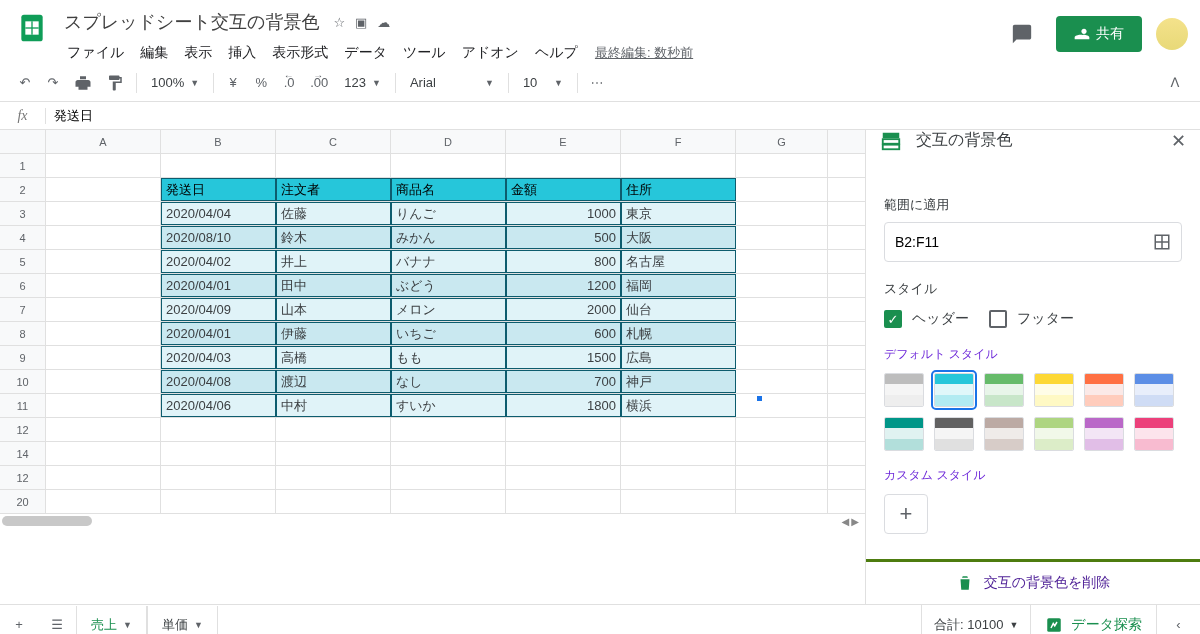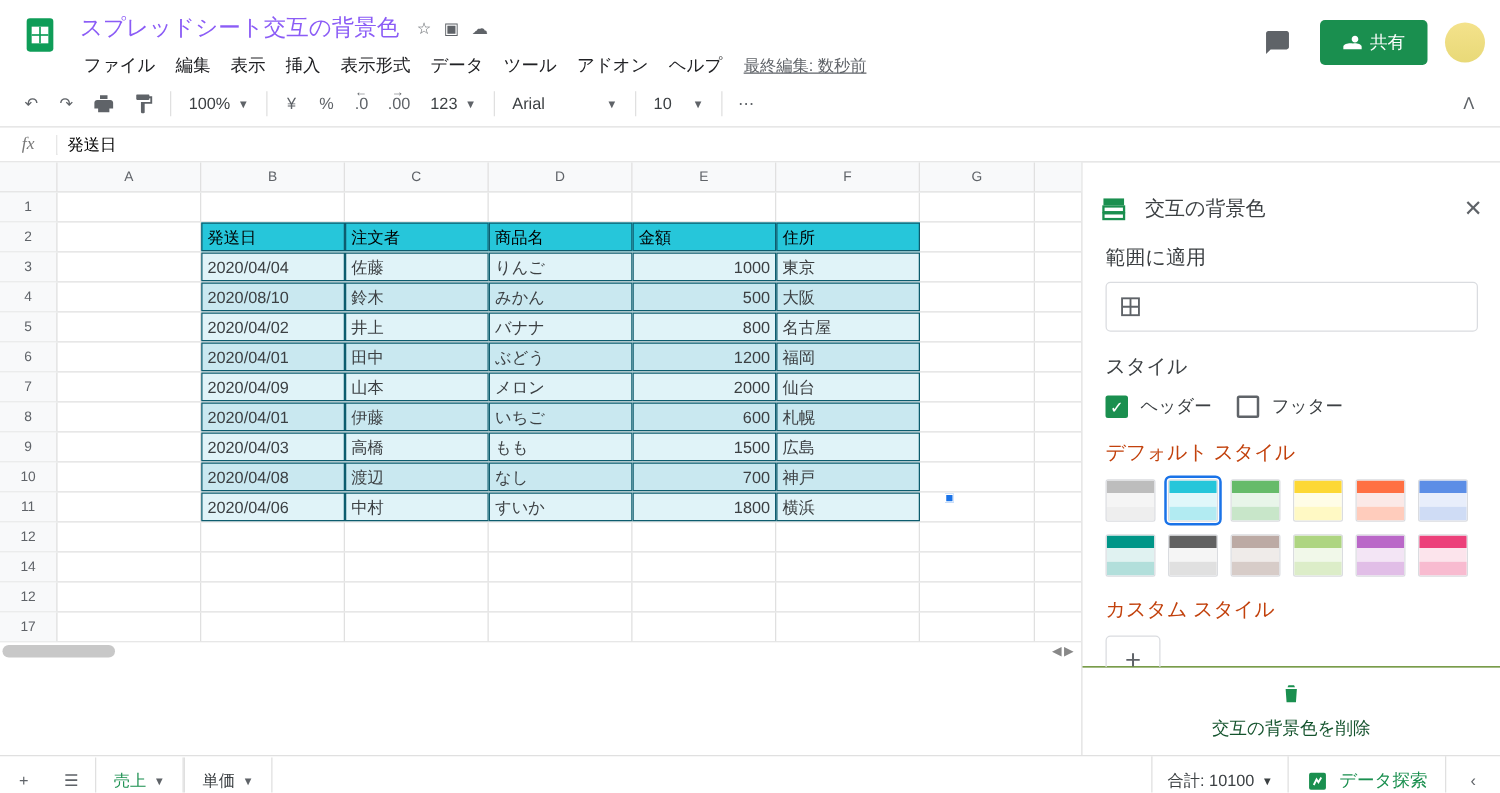--- a/index.html
+++ b/index.html
@@ -3,21 +3,21 @@
 <meta charset="utf-8">
 <style>
 * { box-sizing: border-box; margin: 0; padding: 0; font-family: Arial, "Hiragino Kaku Gothic ProN", sans-serif; }
 body { width: 1200px; height: 634px; background: #fff; overflow: hidden; font-size: 13px; color: #3c4043; }
 
 .header { display: flex; align-items: flex-start; padding: 8px 12px 0 12px; height: 64px; }
 .app-logo { width: 40px; height: 40px; display: flex; align-items: center; justify-content: center; margin-right: 8px; }
 .app-logo svg { width: 32px; height: 32px; }
 .doc-area { flex: 1; }
 .doc-title-row { display: flex; align-items: center; gap: 10px; }
-.doc-title { font-size: 18px; color: #8b5cf6; padding: 2px 4px; }
+.doc-title { font-size: 18px; color: #404040; padding: 2px 4px; }
 .doc-star, .doc-move, .doc-cloud { color: #5f6368; cursor: pointer; }
 .menu-row { display: flex; align-items: center; gap: 2px; margin-top: 4px; font-size: 14px; color: #202124; }
 .menu-item { padding: 4px 7px; cursor: pointer; border-radius: 4px; }
 .last-edit { text-decoration: underline; color: #5f6368; margin-left: 8px; font-size: 13px; }
 .header-right { display: flex; align-items: center; gap: 14px; padding-top: 6px; }
 .icon-btn { width: 40px; height: 40px; border-radius: 50%; display: flex; align-items: center; justify-content: center; cursor: pointer; color: #5f6368; }
 .share-btn { background: #1a8f4f; color: #fff; padding: 0 18px; height: 36px; border-radius: 4px; display: flex; align-items: center; gap: 6px; font-size: 14px; cursor: pointer; }
 .avatar { width: 32px; height: 32px; border-radius: 50%; background: linear-gradient(#f4e28b,#e8d978); }
 
 .toolbar { display: flex; align-items: center; padding: 0 12px; height: 38px; border-bottom: 1px solid #e0e0e0; gap: 2px; }
@@ -40,40 +40,40 @@
 .row { display: flex; height: 24px; border-bottom: 1px solid #e0e0e0; }
 .row-head { width: 46px; border-right: 1px solid #e0e0e0; background: #f8f9fa; display: flex; align-items: center; justify-content: center; color: #5f6368; font-size: 11px; }
 .cell { width: 115px; border-right: 1px solid #e0e0e0; padding: 0 4px; display: flex; align-items: center; font-size: 13px; overflow: hidden; }
 .cell.num { justify-content: flex-end; }
 
 .thead-cell { background: #26c6da !important; color: #000; font-weight: normal; border: 1px solid #0d5c6e; }
 .trow-even { background: #e0f3f8; border: 1px solid #0d5c6e; }
 .trow-odd { background: #c9e8f0; border: 1px solid #0d5c6e; }
 
 .side-panel { width: 335px; border-left: 1px solid #e0e0e0; display: flex; flex-direction: column; }
-.panel-header { display: flex; align-items: flex-end; height: 48px; padding: 0 14px; gap: 14px; }
+.panel-header { display: flex; align-items: flex-start; height: 48px; padding: 0 14px; gap: 14px; }
 .panel-header .title { font-size: 16px; color: #3c4043; flex: 1; }
 .panel-header .close { cursor: pointer; color: #5f6368; font-size: 18px; }
 .panel-body { padding: 10px 18px; overflow: auto; flex: 1; }
-.section-label { font-size: 16px; color: #3c4043; margin: 8px 0; }
+.section-label { font-size: 13px; color: #3c4043; margin: 8px 0; }
 .range-input { display: flex; align-items: center; border: 1px solid #dadce0; border-radius: 4px; height: 40px; padding: 0 10px; margin-bottom: 18px; }
 .range-input input { flex: 1; border: none; outline: none; font-size: 14px; }
 .chk-row { display: flex; align-items: center; gap: 20px; margin: 12px 0 18px 0; }
 .chk { display: flex; align-items: center; gap: 10px; font-size: 14px; }
 .chk-box { width: 18px; height: 18px; border: 2px solid #5f6368; border-radius: 2px; display: flex; align-items: center; justify-content: center; }
 .chk-box.checked { background: #1a8f4f; border-color: #1a8f4f; color: #fff; font-size: 13px; }
-.sub-label { font-size: 16px; color: #c2410c; margin-bottom: 10px; }
+.sub-label { font-size: 12px; color: #6d28d9; margin-bottom: 10px; }
 .swatch-grid { display: flex; flex-wrap: wrap; gap: 10px; margin-bottom: 16px; }
 .swatch { width: 40px; height: 34px; border: 1px solid #dadce0; border-radius: 2px; display: flex; flex-direction: column; cursor: pointer; overflow: hidden; }
 .swatch.sel { outline: 2px solid #1a73e8; outline-offset: 1px; }
 .swatch .h { height: 10px; }
 .swatch .r1 { flex: 1; }
 .swatch .r2 { flex: 1; }
 .add-swatch { width: 44px; height: 40px; border: 1px solid #dadce0; border-radius: 4px; display: flex; align-items: center; justify-content: center; font-size: 22px; color: #5f6368; cursor: pointer; }
-.panel-footer { border-top: 1px solid #4d7c0f; padding: 12px; display: flex; justify-content: center; align-items: center; gap: 10px; color: #14532d; font-size: 14px; cursor: pointer; flex-direction: column; }
+.panel-footer { border-top: 3px solid #4d7c0f; padding: 12px; display: flex; justify-content: center; align-items: center; gap: 10px; color: #4c1d95; font-size: 14px; cursor: pointer; }
 
 .sheet-tabs { display: flex; align-items: center; border-top: 1px solid #e0e0e0; height: 40px; }
 .tab-btn { width: 38px; height: 38px; display: flex; align-items: center; justify-content: center; color: #5f6368; cursor: pointer; }
 .tab { height: 38px; padding: 0 14px; display: flex; align-items: center; gap: 6px; border-right: 1px solid #e0e0e0; border-left: 1px solid #e0e0e0; cursor: pointer; }
 .tab.active { color: #1a8f4f; font-weight: 500; background: #fff; }
 .tab .caret { font-size: 9px; color: #5f6368; }
 .status-right { margin-left: auto; display: flex; align-items: center; height: 100%; }
 .sum-box { border-left: 1px solid #e0e0e0; height: 100%; padding: 0 12px; display: flex; align-items: center; gap: 6px; font-size: 13px; }
 .explore-btn { border-left: 1px solid #e0e0e0; height: 100%; padding: 0 14px; display: flex; align-items: center; gap: 8px; color: #1a8f4f; font-size: 14px; cursor: pointer; }
 .side-toggle-btn { width: 44px; border-left: 1px solid #e0e0e0; height: 100%; display: flex; align-items: center; justify-content: center; color: #5f6368; cursor: pointer; }
@@ -330,21 +330,21 @@
           <div class="row-head">12</div>
           <div class="cell"></div>
           <div class="cell"></div>
           <div class="cell"></div>
           <div class="cell"></div>
           <div class="cell"></div>
           <div class="cell"></div>
           <div class="cell" style="width: 92px;"></div>
         </div>
         <div class="row">
-          <div class="row-head">17</div>
+          <div class="row-head">20</div>
           <div class="cell"></div>
           <div class="cell"></div>
           <div class="cell"></div>
           <div class="cell"></div>
           <div class="cell"></div>
           <div class="cell"></div>
           <div class="cell" style="width: 92px;"></div>
         </div>
       </div>
     <div class="hscroll">
@@ -364,20 +364,21 @@
           <rect x="3" y="3" width="18" height="6" fill="#1a8f4f"></rect>
           <rect x="3" y="10" width="18" height="5" fill="none" stroke="#1a8f4f" stroke-width="2"></rect>
           <rect x="3" y="16" width="18" height="5" fill="none" stroke="#1a8f4f" stroke-width="2"></rect>
         </svg>
       <span class="title">交互の背景色</span>
       <span class="close">✕</span>
     </div>
     <div class="panel-body">
       <div class="section-label">範囲に適用</div>
       <div class="range-input">
+        <input value="B2:F11" style="">
         <svg width="18" height="18" viewBox="0 0 24 24" fill="none" stroke="#5f6368" stroke-width="2">
             <rect x="3" y="3" width="18" height="18"></rect>
             <line x1="3" y1="12" x2="21" y2="12"></line>
             <line x1="12" y1="3" x2="12" y2="21"></line>
           </svg>
       </div>
       <div class="section-label">スタイル</div>
       <div class="chk-row">
         <label class="chk">
             <span class="chk-box checked">✓</span>

